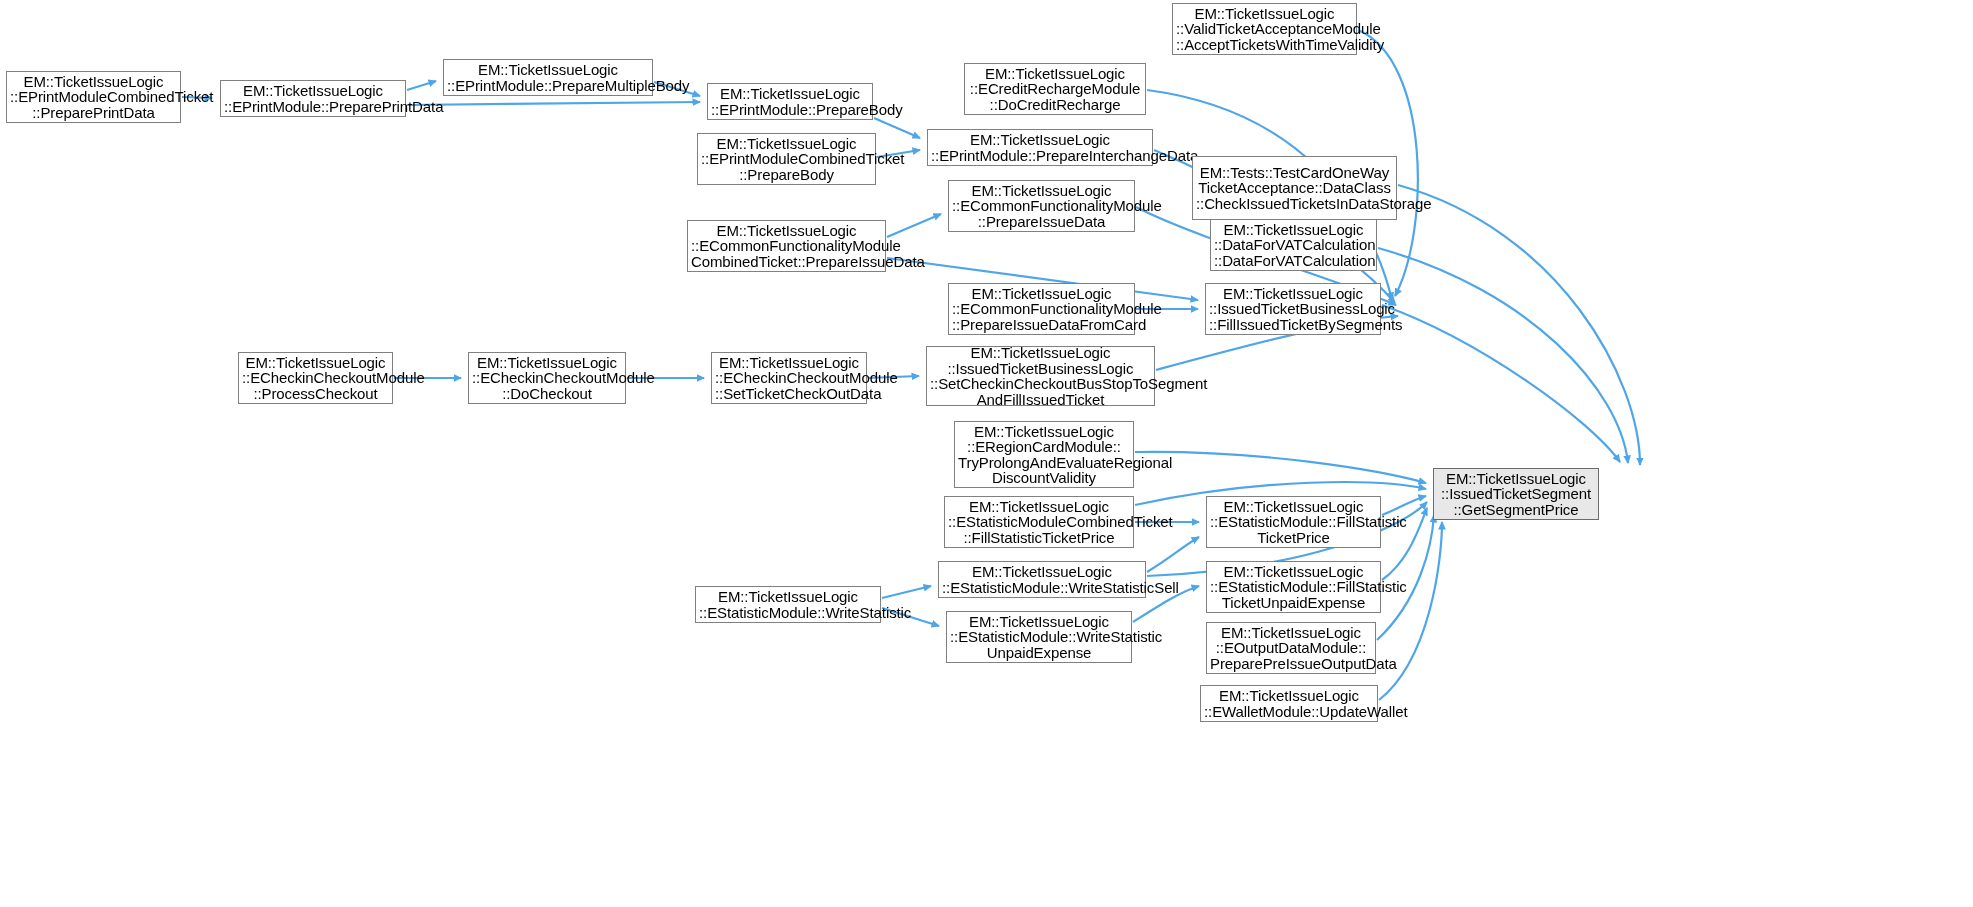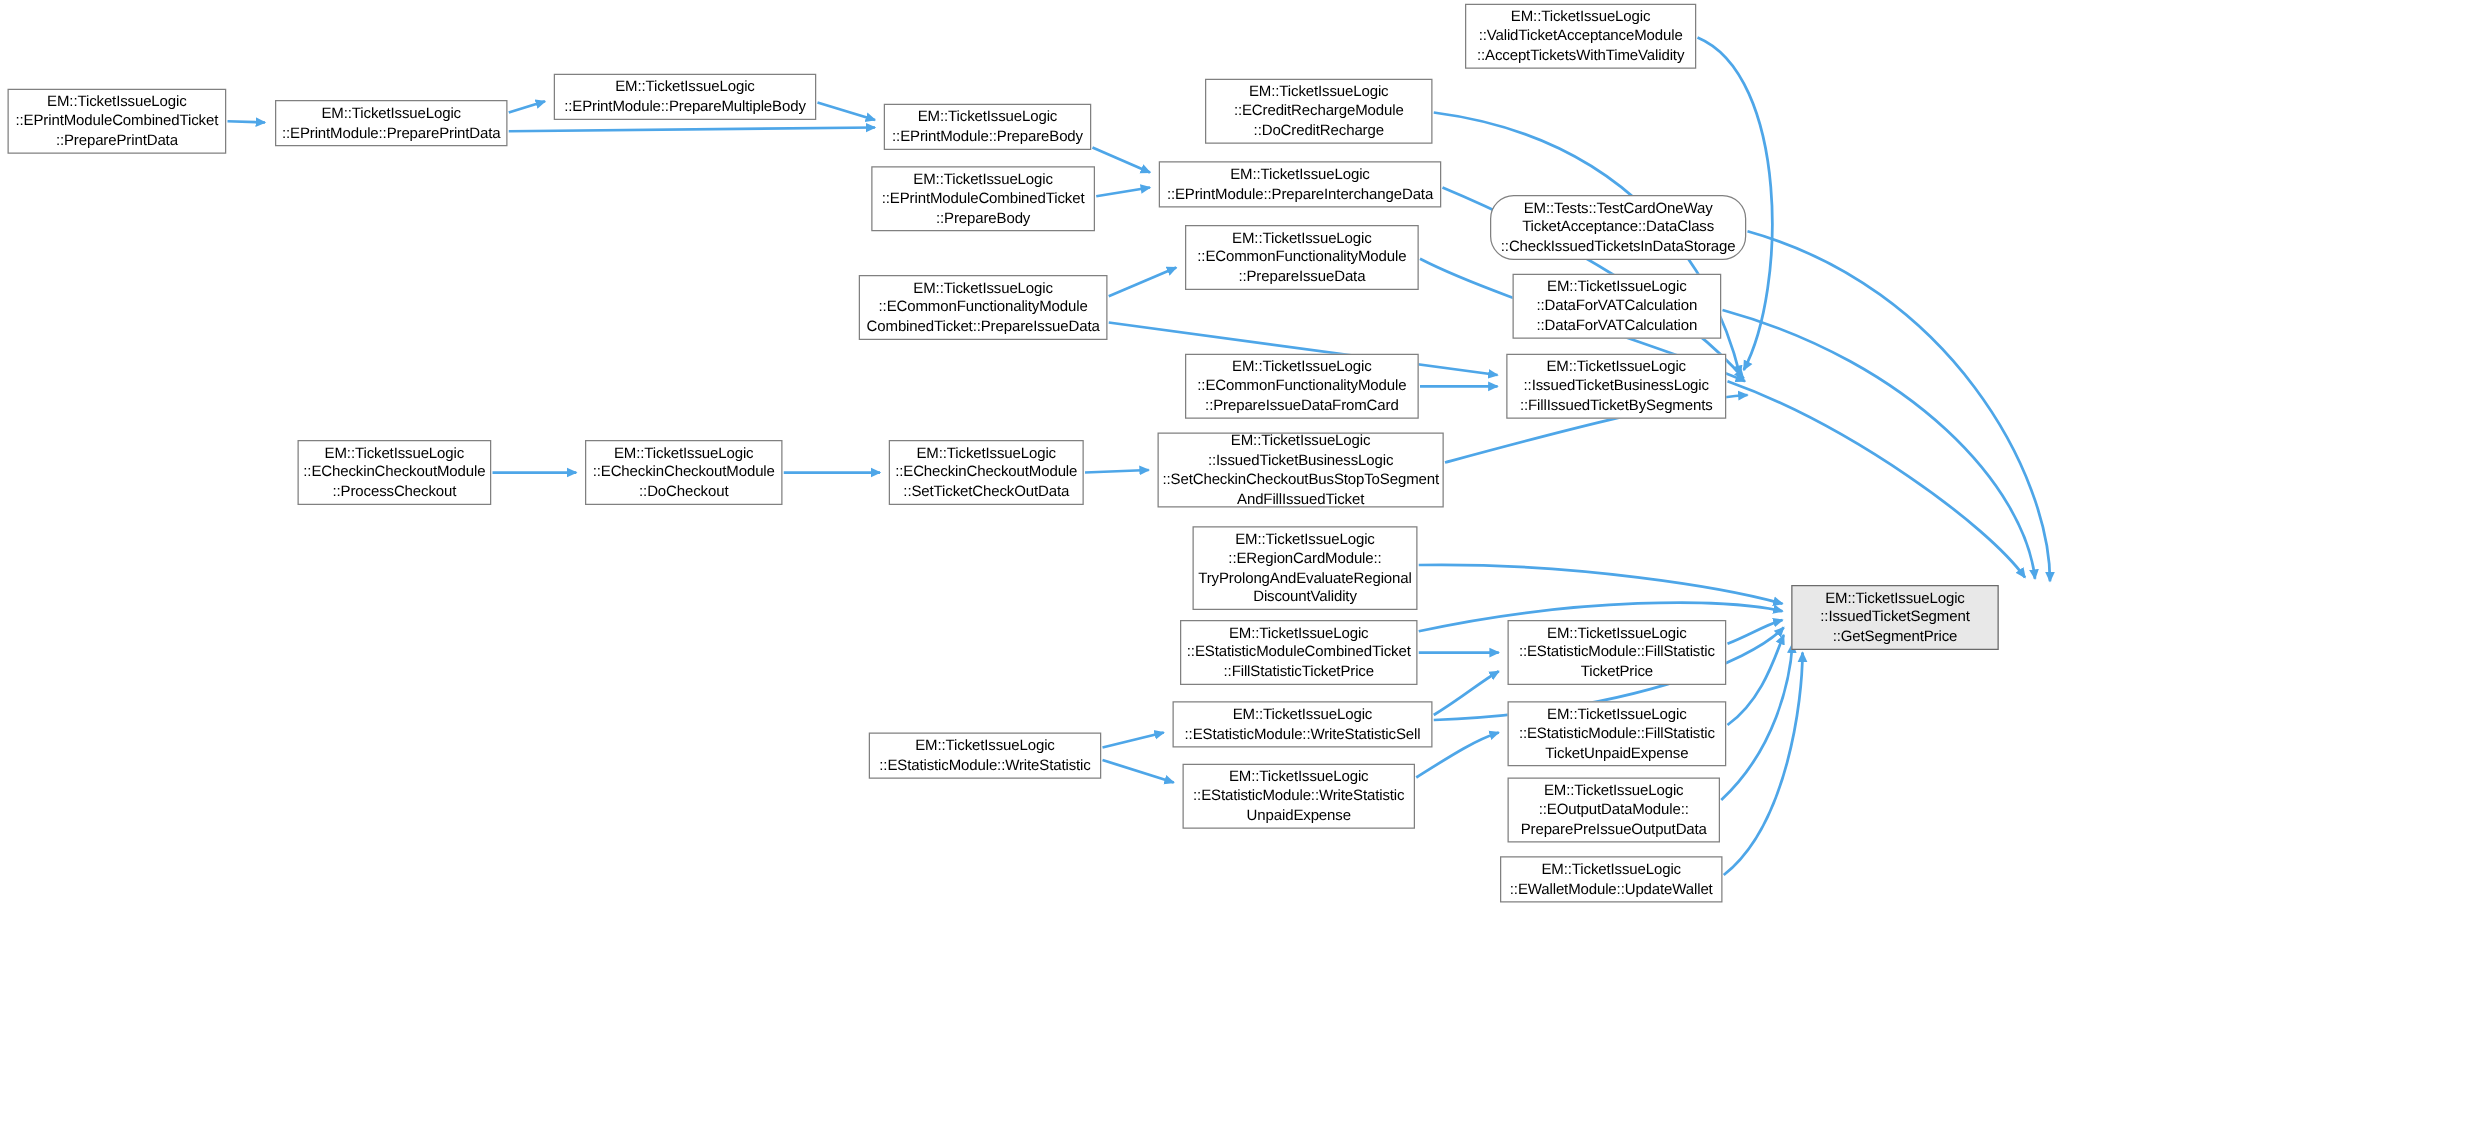--- a/index.html
+++ b/index.html
@@ -27,21 +27,21 @@
   .node {
     position: absolute;
     box-sizing: border-box;
     background: #ffffff;
     border: 1px solid #808080;
     display: flex;
     align-items: center;
     justify-content: center;
     text-align: center;
     color: #000000;
-    font-size: 12px;
+    font-size: 15px;
     line-height: 15.5px;
     letter-spacing: -0.1px;
     white-space: pre-line;
     padding: 1px 3px;
     z-index: 5;
   }
   .node.current {
     background: #e8e8e8;
     border: 1px solid #6b6b6b;
   }
@@ -115,21 +115,21 @@
 ::ECreditRechargeModule
 ::DoCreditRecharge</span></div>
       <div class="node" style="left: 927px; top: 129px; width: 226px; height: 37px;"><span class="node-label">EM::TicketIssueLogic
 ::EPrintModule::PrepareInterchangeData</span></div>
       <div class="node" style="left: 948px; top: 180px; width: 187px; height: 52px;"><span class="node-label">EM::TicketIssueLogic
 ::ECommonFunctionalityModule
 ::PrepareIssueData</span></div>
       <div class="node" style="left: 687px; top: 220px; width: 199px; height: 52px;"><span class="node-label">EM::TicketIssueLogic
 ::ECommonFunctionalityModule
 CombinedTicket::PrepareIssueData</span></div>
-      <div class="node" style="left: 1192px; top: 156px; width: 205px; height: 52px; border-radius: 19px;"><span class="node-label">EM::Tests::TestCardOneWay
+      <div class="node" style="left: 1192px; top: 156px; width: 205px; height: 64px;"><span class="node-label">EM::Tests::TestCardOneWay
 TicketAcceptance::DataClass
 ::CheckIssuedTicketsInDataStorage</span></div>
       <div class="node" style="left: 1210px; top: 219px; width: 167px; height: 52px;"><span class="node-label">EM::TicketIssueLogic
 ::DataForVATCalculation
 ::DataForVATCalculation</span></div>
       <div class="node" style="left: 948px; top: 283px; width: 187px; height: 52px;"><span class="node-label">EM::TicketIssueLogic
 ::ECommonFunctionalityModule
 ::PrepareIssueDataFromCard</span></div>
       <div class="node" style="left: 1205px; top: 283px; width: 176px; height: 52px;"><span class="node-label">EM::TicketIssueLogic
 ::IssuedTicketBusinessLogic

